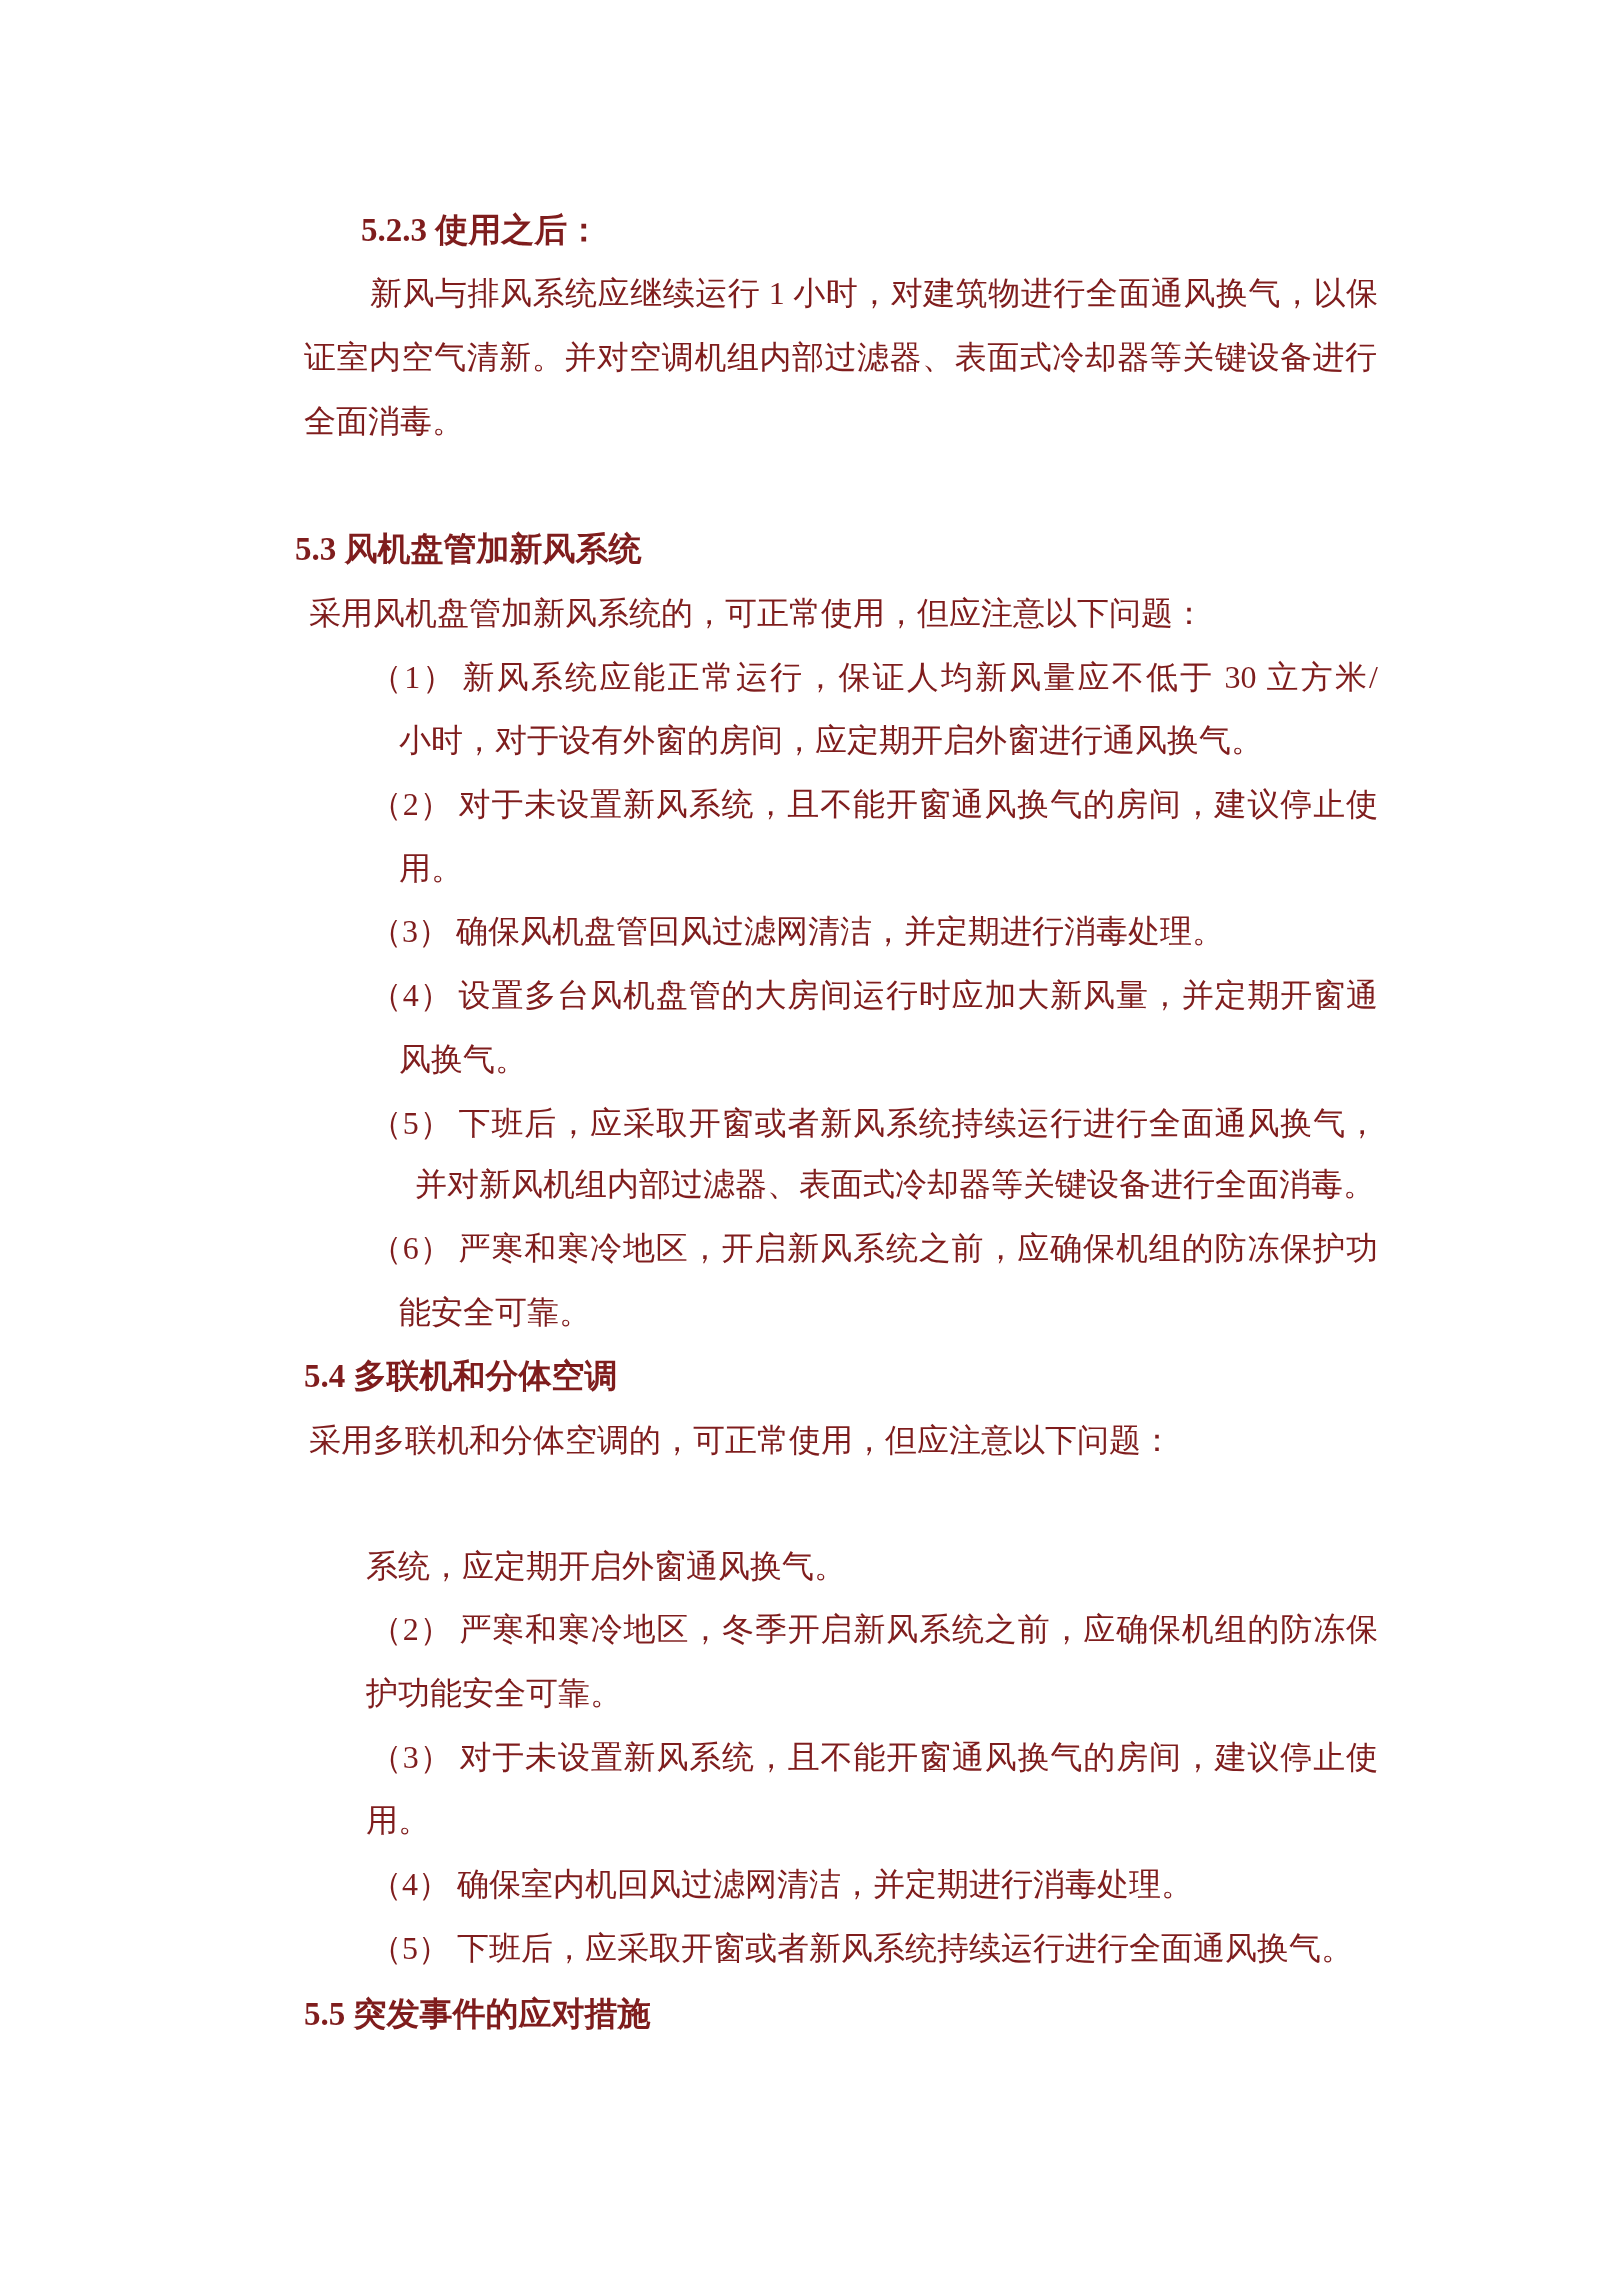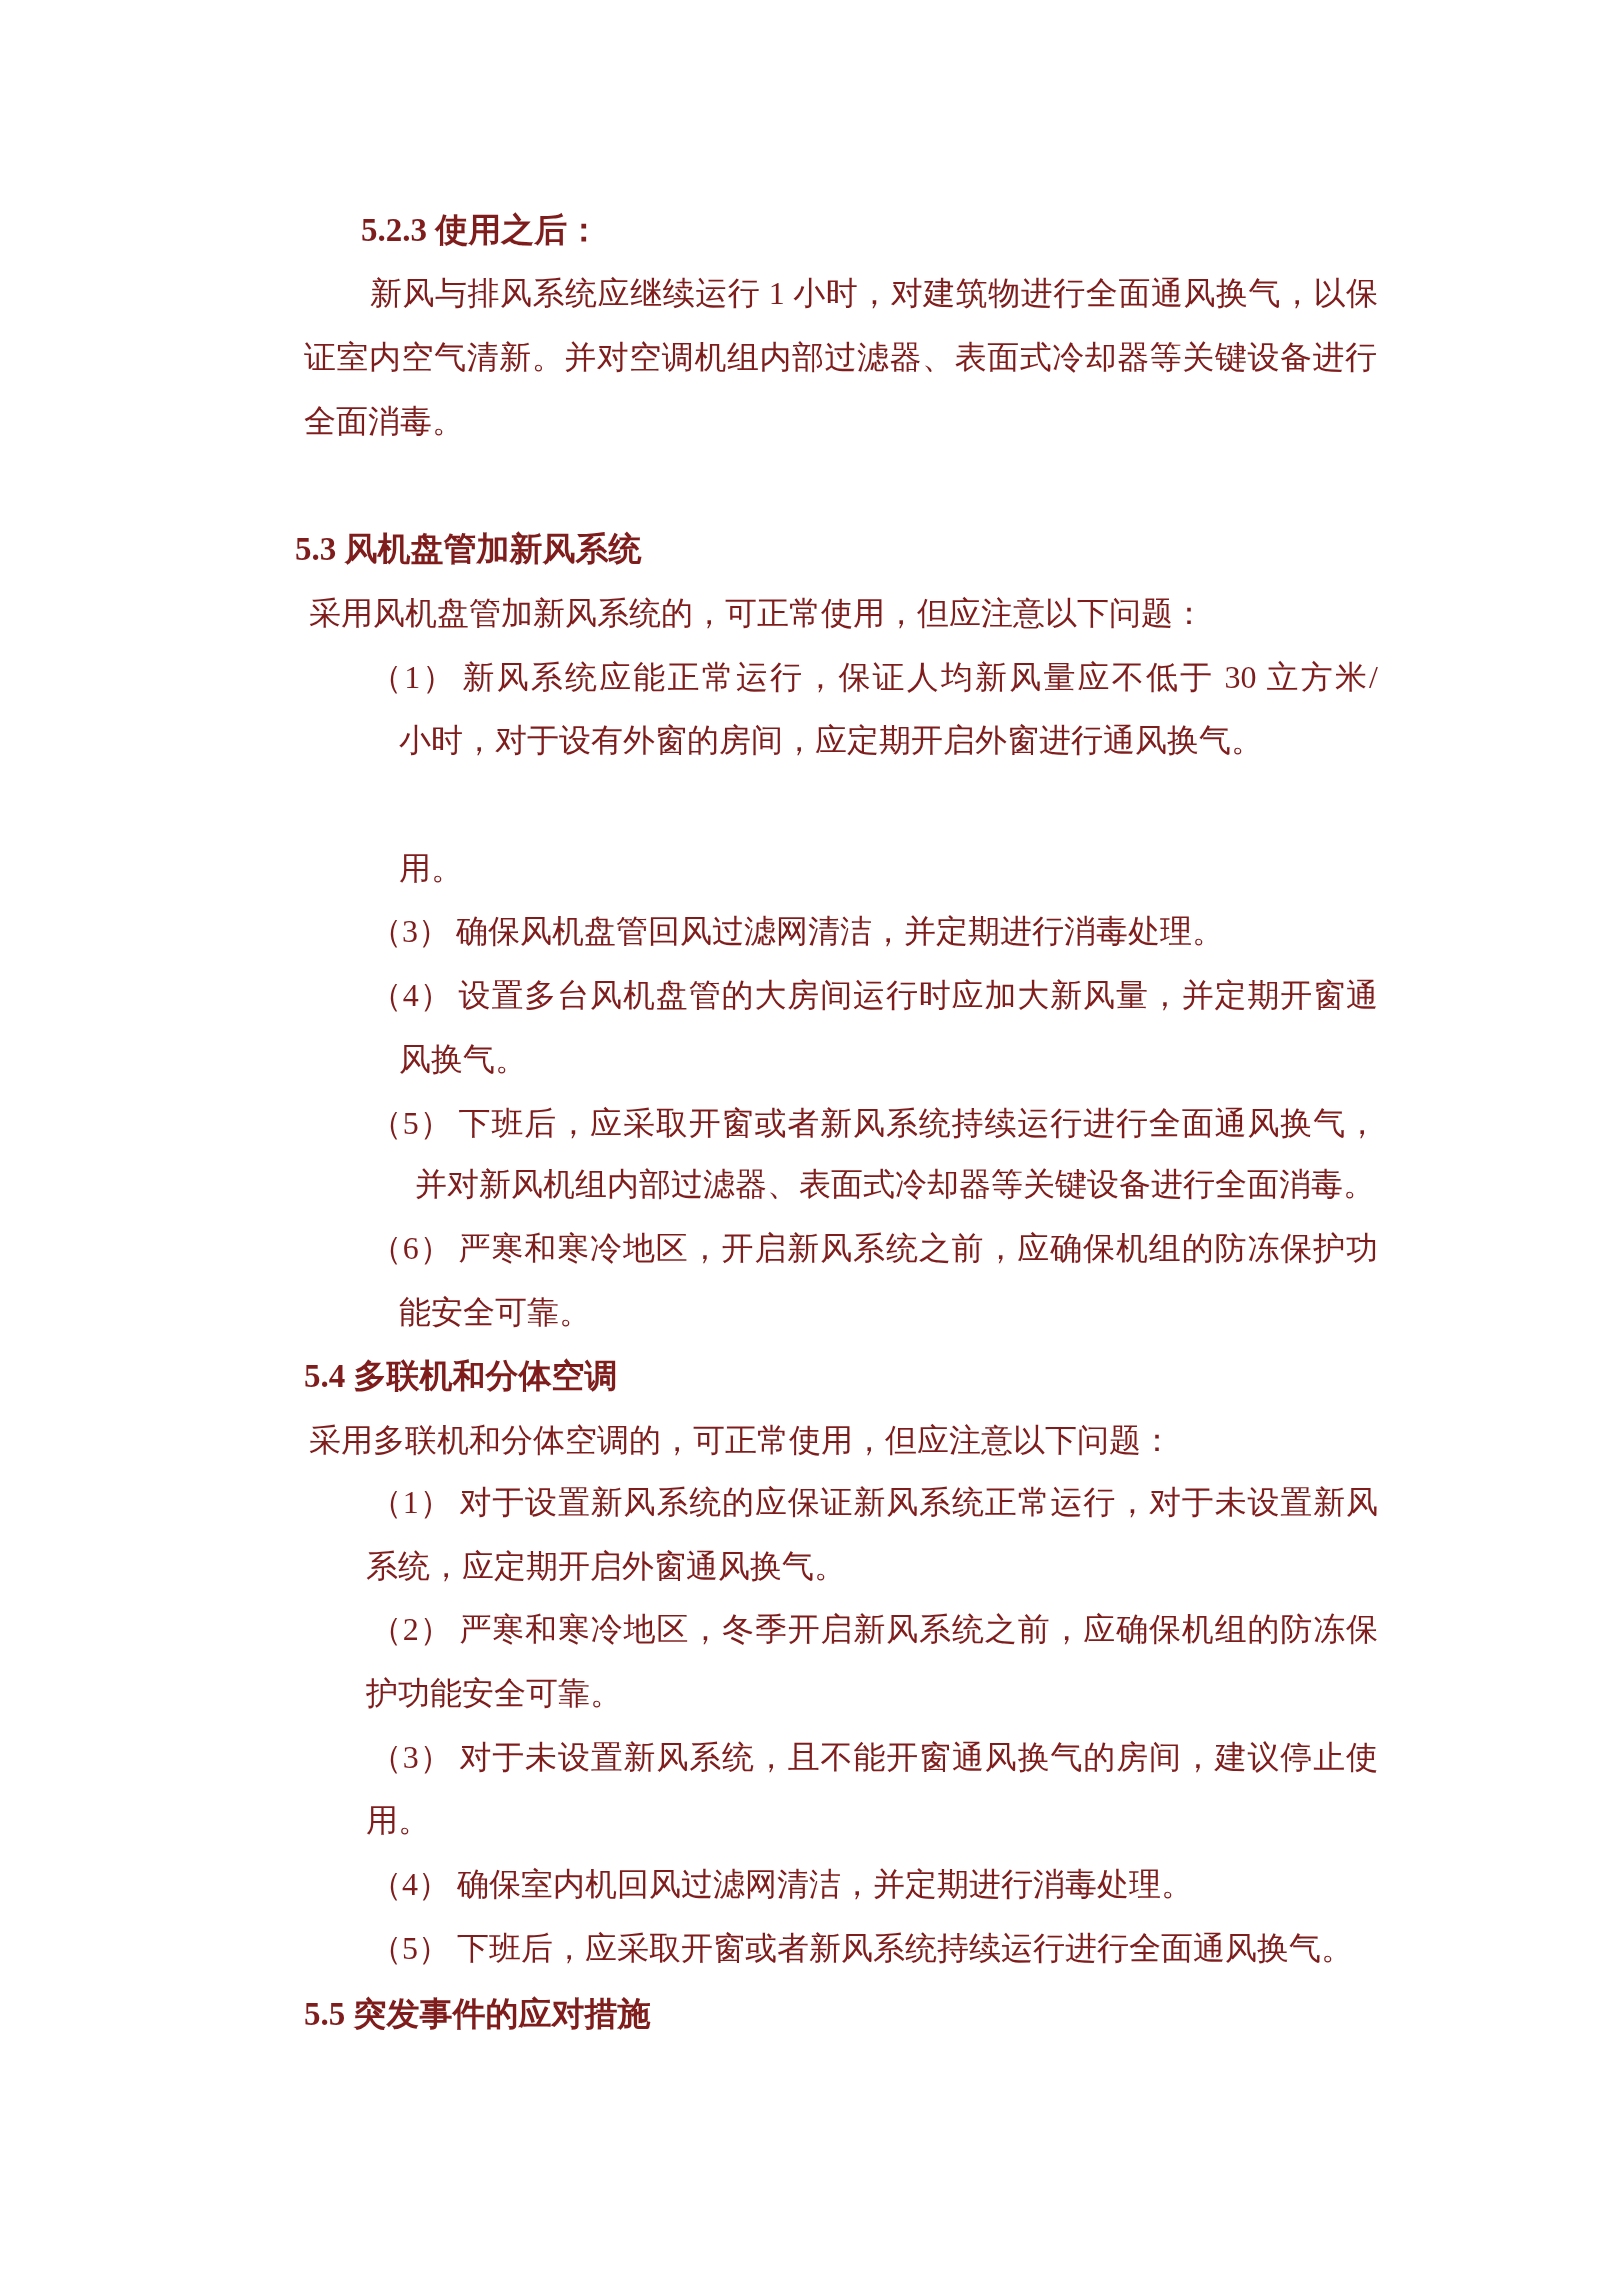--- a/index.html
+++ b/index.html
@@ -46,37 +46,37 @@
   <div class="line full" style="top:277px;left:370px;width:1008px">新风与排风系统应继续运行 1 小时，对建筑物进行全面通风换气，以保</div>
   <div class="line full" style="top:341px;left:304px;width:1073px">证室内空气清新。并对空调机组内部过滤器、表面式冷却器等关键设备进行</div>
   <div class="line" style="top:405px;left:304px">全面消毒。</div>
 
   <div class="line heading" style="top:533px;left:295px">5.3 风机盘管加新风系统</div>
   <div class="line" style="top:597px;left:309px">采用风机盘管加新风系统的，可正常使用，但应注意以下问题：</div>
 
   <div class="line full" style="top:661px;left:370px;width:1008px"><span class="marker">（1）</span><span class="g53">新风系统应能正常运行，保证人均新风量应不低于 30 立方米/</span></div>
   <div class="line" style="top:724px;left:399px">小时，对于设有外窗的房间，应定期开启外窗进行通风换气。</div>
 
+  <div class="line full" style="top:788px;left:370px;width:1008px"><span class="marker">（2）</span><span class="g53">对于未设置新风系统，且不能开窗通风换气的房间，建议停止使</span></div>
   <div class="line" style="top:852px;left:399px">用。</div>
 
   <div class="line" style="top:915px;left:370px"><span class="marker">（3）</span><span class="g53">确保风机盘管回风过滤网清洁，并定期进行消毒处理。</span></div>
 
   <div class="line full" style="top:979px;left:370px;width:1008px"><span class="marker">（4）</span><span class="g53">设置多台风机盘管的大房间运行时应加大新风量，并定期开窗通</span></div>
   <div class="line" style="top:1043px;left:399px">风换气。</div>
 
   <div class="line full" style="top:1107px;left:370px;width:1008px"><span class="marker">（5）</span><span class="g53">下班后，应采取开窗或者新风系统持续运行进行全面通风换气，</span></div>
   <div class="line" style="top:1168px;left:415px">并对新风机组内部过滤器、表面式冷却器等关键设备进行全面消毒。</div>
 
   <div class="line full" style="top:1232px;left:370px;width:1008px"><span class="marker">（6）</span><span class="g53">严寒和寒冷地区，开启新风系统之前，应确保机组的防冻保护功</span></div>
   <div class="line" style="top:1296px;left:399px">能安全可靠。</div>
 
   <div class="line heading" style="top:1360px;left:304px">5.4 多联机和分体空调</div>
   <div class="line" style="top:1424px;left:309px">采用多联机和分体空调的，可正常使用，但应注意以下问题：</div>
 
-  <div class="line full" style="top:1486px;left:370px;width:1008px"><span class="marker">（1）</span><span class="g54">对于设置新风系统的应保证新风系统正常运行，对于未设置新风</span></div>
   <div class="line" style="top:1550px;left:366px">系统，应定期开启外窗通风换气。</div>
 
   <div class="line full" style="top:1613px;left:370px;width:1008px"><span class="marker">（2）</span><span class="g54">严寒和寒冷地区，冬季开启新风系统之前，应确保机组的防冻保</span></div>
   <div class="line" style="top:1677px;left:366px">护功能安全可靠。</div>
 
   <div class="line full" style="top:1741px;left:370px;width:1008px"><span class="marker">（3）</span><span class="g54">对于未设置新风系统，且不能开窗通风换气的房间，建议停止使</span></div>
   <div class="line" style="top:1804px;left:366px">用。</div>
 
   <div class="line" style="top:1868px;left:370px"><span class="marker">（4）</span><span class="g54">确保室内机回风过滤网清洁，并定期进行消毒处理。</span></div>
 

